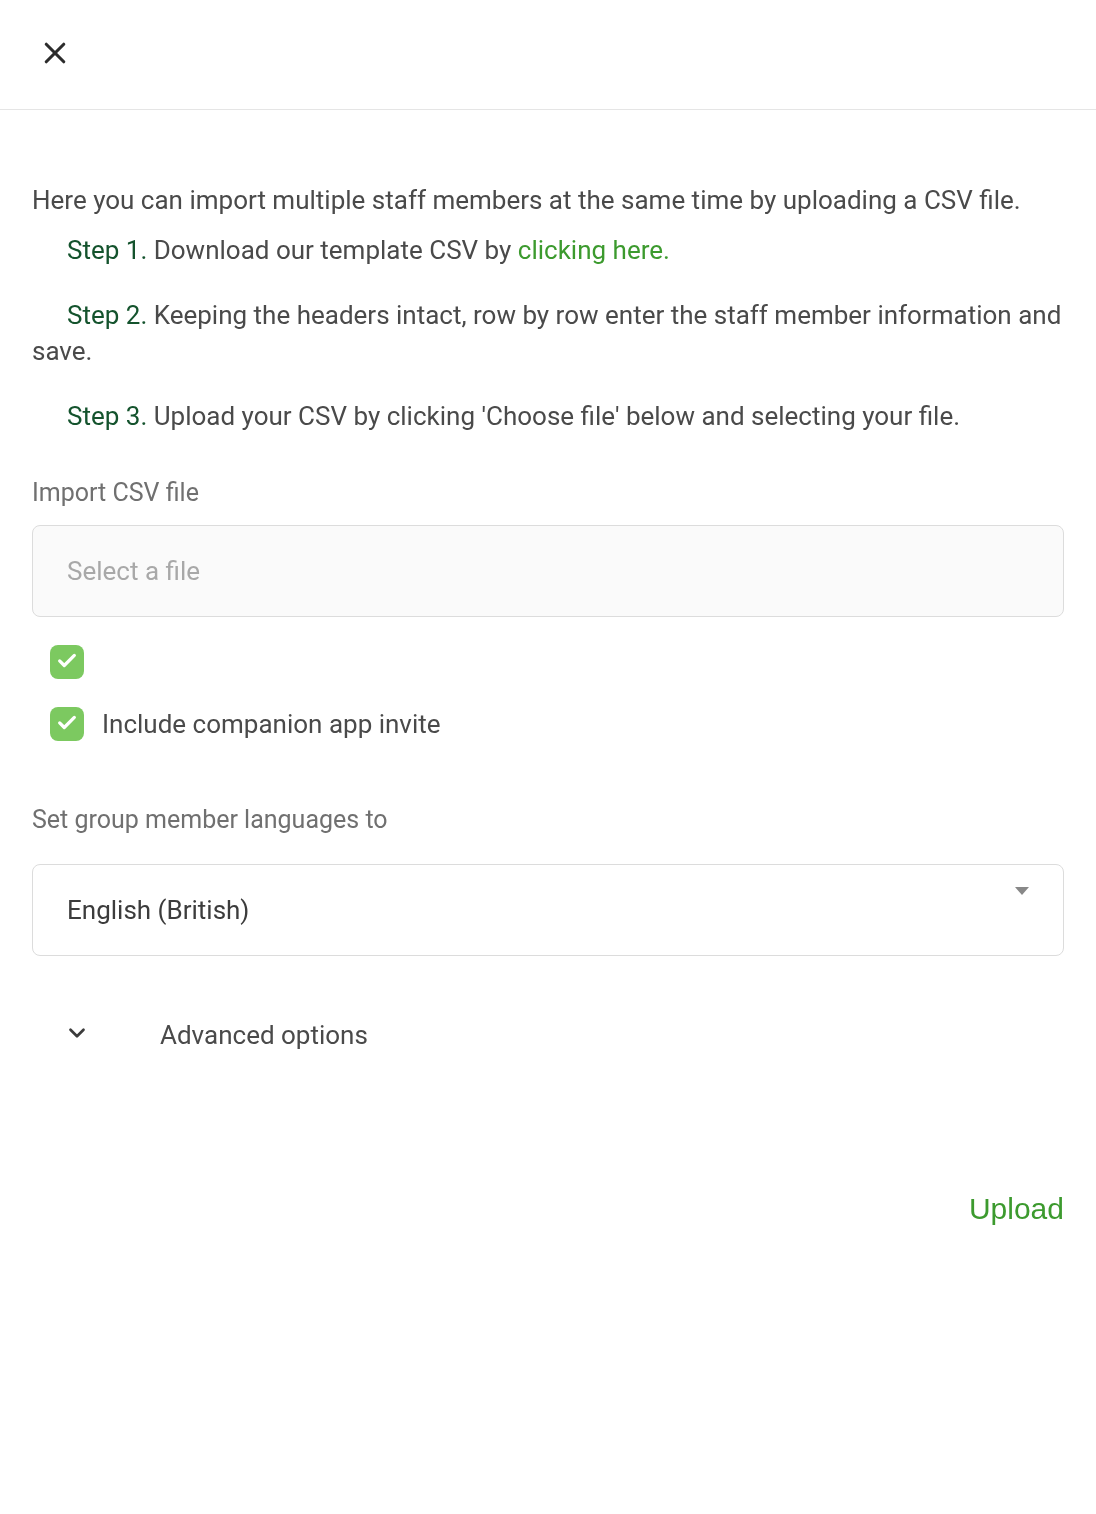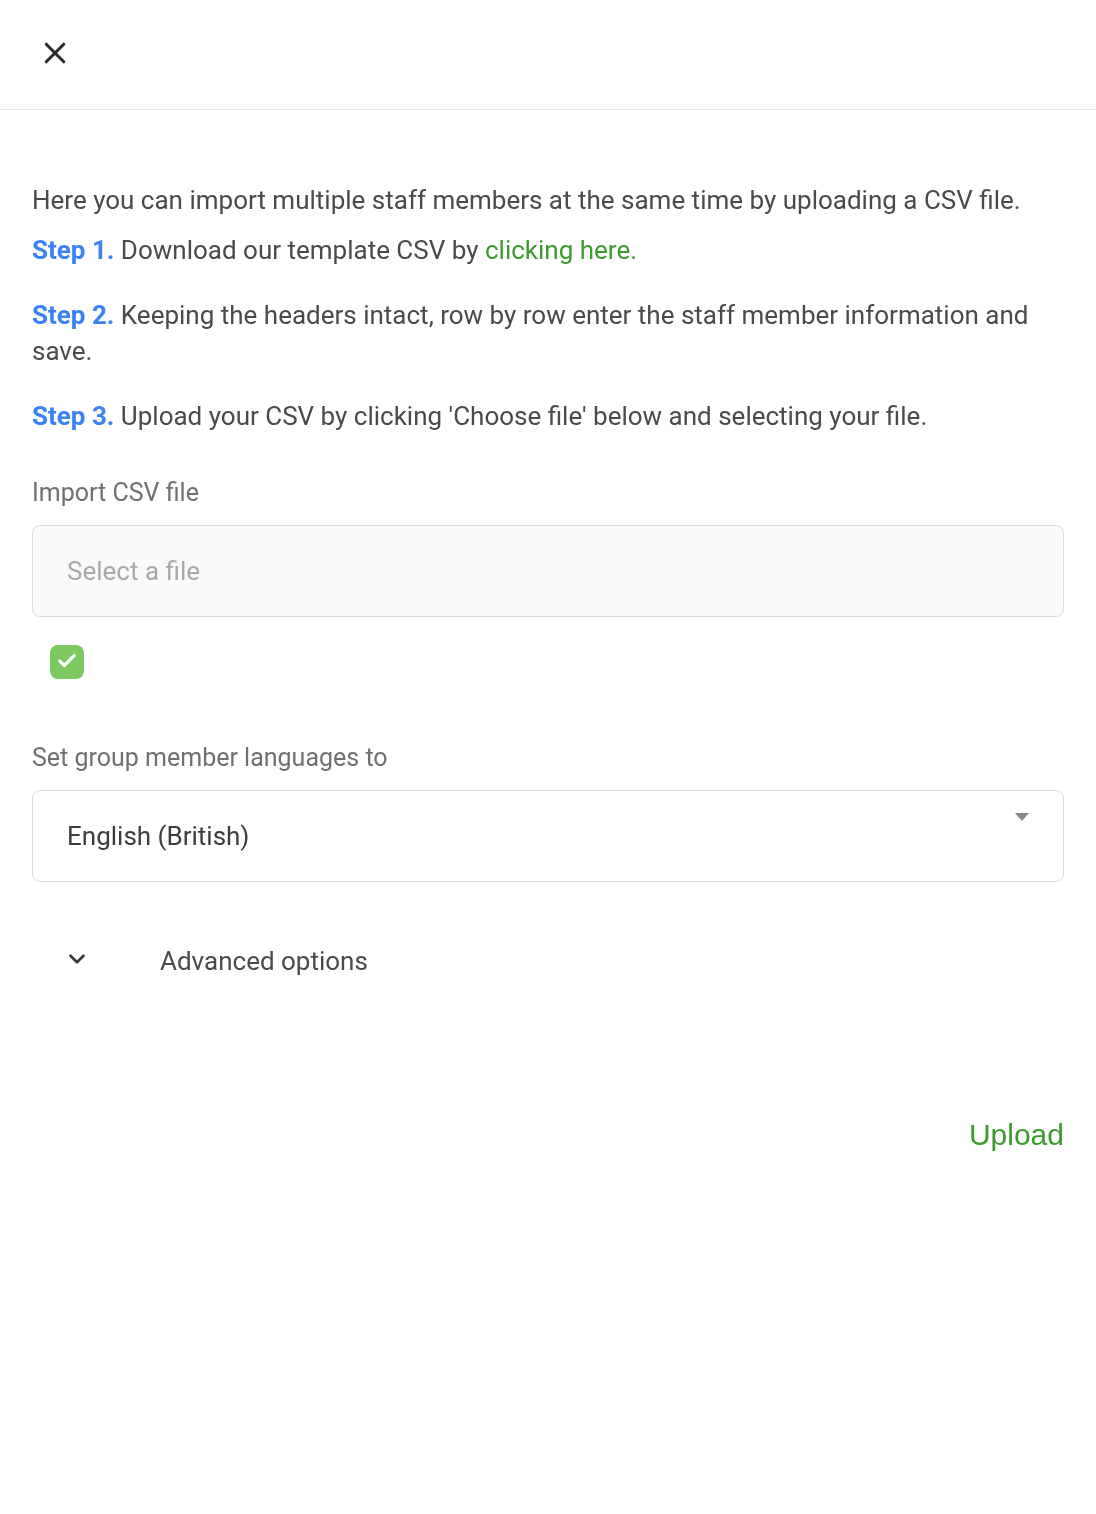--- a/index.html
+++ b/index.html
@@ -45,22 +45,23 @@
       color: #4a4a4a;
       margin-bottom: 14px;
     }
     .step {
       font-size: 26px;
       line-height: 1.4;
       color: #4a4a4a;
       margin-bottom: 28px;
     }
     .step-label {
-      font-weight: 700;
-      color: #3b82f6;
+      font-weight: 400;
+      color: #14532d;
+      margin-left: 35px;
     }
     .link {
       color: #3c9a2e;
       text-decoration: none;
       cursor: pointer;
     }
     .field-label {
       font-size: 25px;
       color: #707070;
       margin-top: 44px;
@@ -92,21 +93,21 @@
       align-items: center;
       justify-content: center;
       cursor: pointer;
       flex-shrink: 0;
     }
     .checkbox-label {
       font-size: 26px;
       color: #4a4a4a;
     }
     .select-wrap {
-      margin-top: 18px;
+      margin-top: 30px;
     }
     .select {
       width: 100%;
       border: 1px solid #dcdcdc;
       border-radius: 8px;
       background: #fff;
       padding: 30px 34px;
       font-size: 26px;
       color: #3c3c3c;
       cursor: pointer;
@@ -185,20 +186,30 @@
   <div class="checkbox-row">
     <div class="checkbox">
       <span>
         <svg width="22" height="22" viewBox="0 0 24 24" fill="none" stroke="#fff" stroke-width="3.5" stroke-linecap="round" stroke-linejoin="round">
           <polyline points="4 13 9 18 20 7"></polyline>
         </svg>
       </span>
     </div>
   </div>
 
+  <div class="checkbox-row">
+    <div class="checkbox">
+      <span>
+        <svg width="22" height="22" viewBox="0 0 24 24" fill="none" stroke="#fff" stroke-width="3.5" stroke-linecap="round" stroke-linejoin="round">
+          <polyline points="4 13 9 18 20 7"></polyline>
+        </svg>
+      </span>
+    </div>
+    <span class="checkbox-label">Include companion app invite</span>
+  </div>
 
   <div class="field-label" style="margin-top:64px">Set group member languages to</div>
   <div class="select-wrap">
     <div class="select">
       <span>English (British)</span>
       <span><span class="caret-down"></span></span>
     </div>
   </div>
 
   <div class="advanced">

